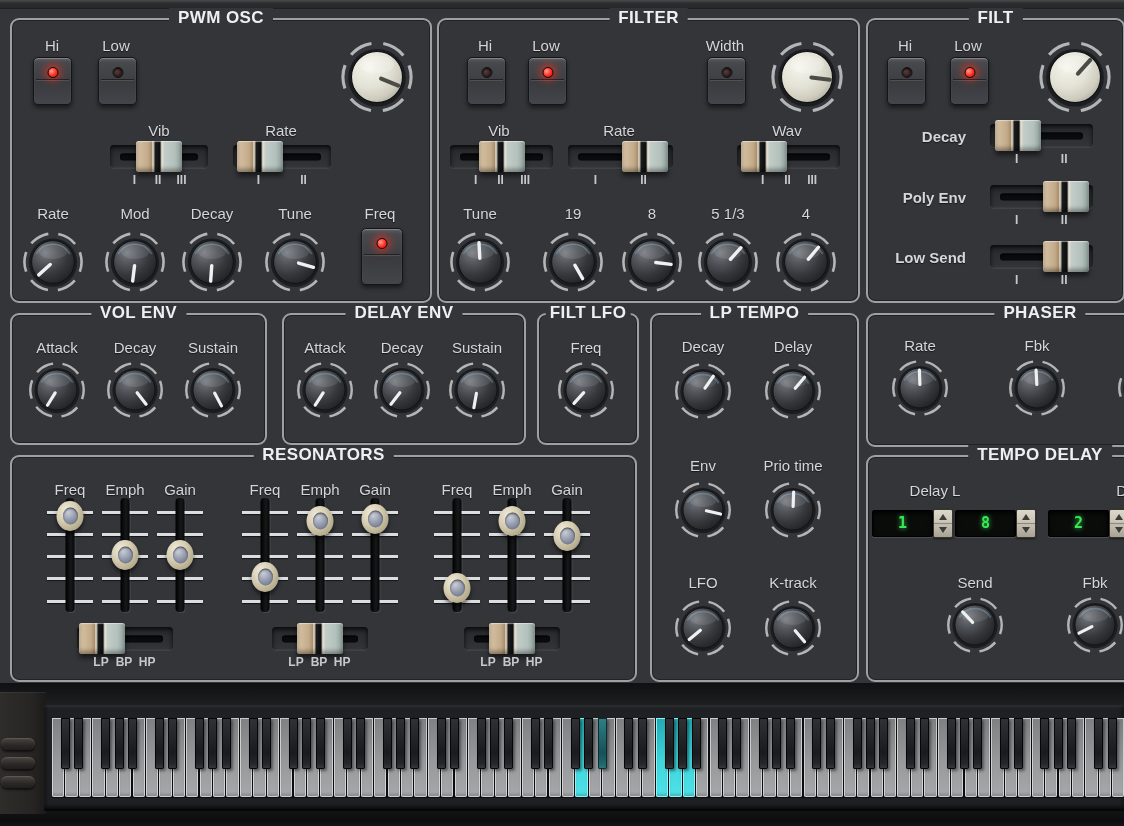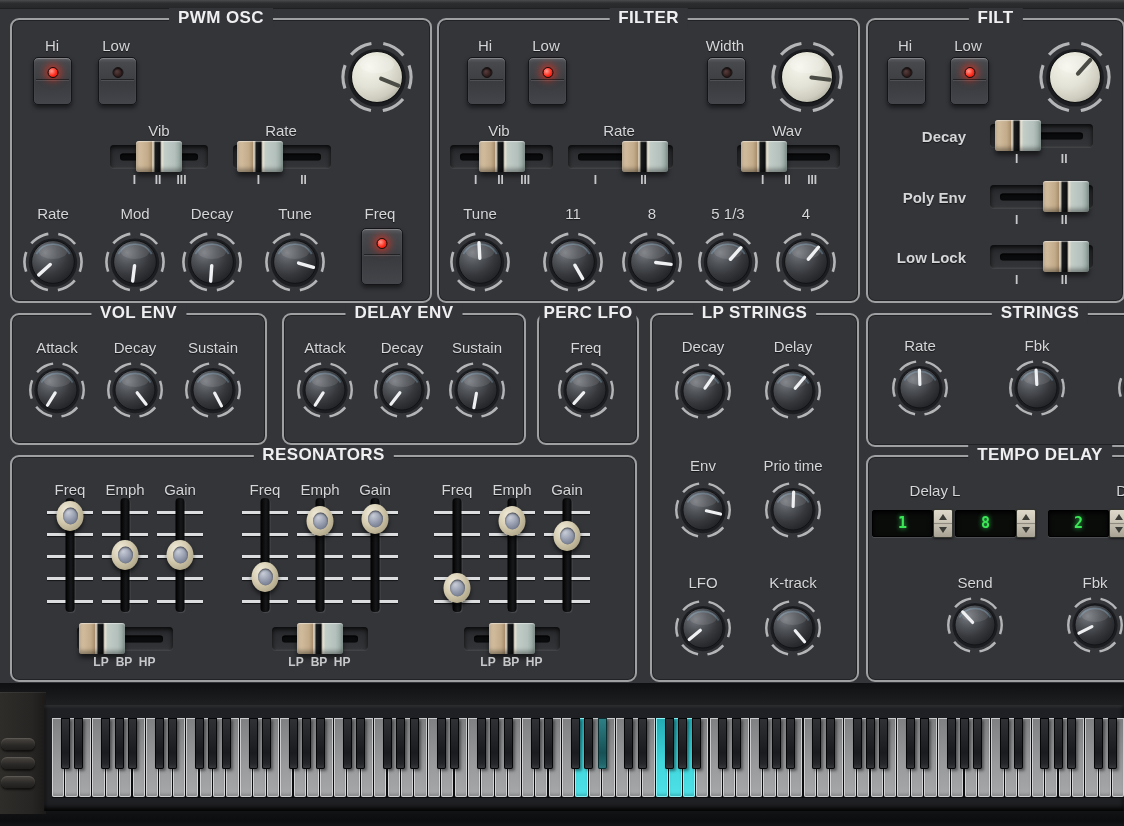--- a/index.html
+++ b/index.html
@@ -233,21 +233,21 @@
   </div>
 <span class="lbl" style="left:787px;top:130px">Wav</span>
 <div class="hslider" style="left:737px;top:145px;width:103px">
     <div class="slot"></div>
     <div class="shandle" style="left: 4.15px;"></div>
     <span class="stick" style="left: 25.75px;">I</span>
     <span class="stick" style="left: 50.47px;">II</span>
     <span class="stick" style="left: 75.19px;">III</span>
   </div>
 <span class="lbl" style="left:480px;top:213px">Tune</span>
-<span class="lbl" style="left:573px;top:213px">11</span>
+<span class="lbl" style="left:573px;top:213px">19</span>
 <span class="lbl" style="left:652px;top:213px">8</span>
 <span class="lbl" style="left:728px;top:213px">5 1/3</span>
 <span class="lbl" style="left:806px;top:213px">4</span>
 <div class="knob" style="left: 480px; top: 262px; width: 62px; height: 62px;"><svg viewBox="0 0 100 100" width="62" height="62">
       <circle cx="50" cy="50" r="46" fill="none" stroke="#b4b5b7" stroke-width="4.2" stroke-dasharray="32.1 16.1" transform="rotate(-20 50 50)"></circle>
       <circle cx="50" cy="51" r="39" fill="#1c1d20"></circle>
       <circle cx="50" cy="50" r="34.5" fill="url(#kgD)" stroke="#0f1012" stroke-width="1.5"></circle>
       <path d="M 23 37 A 31 31 0 0 1 77 37" stroke="rgba(150,195,225,.30)" stroke-width="3" fill="none"></path>
       <ellipse cx="50" cy="33" rx="23" ry="12" fill="rgba(255,255,255,0.1)"></ellipse>
       <line x1="50" y1="19" x2="50" y2="44" stroke="#eef0f2" stroke-width="5.5" stroke-linecap="round" transform="rotate(357 50 50)"></line>
@@ -310,21 +310,21 @@
     <span class="stick" style="left: 26.78px;">I</span>
     <span class="stick" style="left: 74.16px;">II</span>
   </div>
 <span class="lbl-r" style="left:966px;top:197px">Poly Env</span>
 <div class="hslider" style="left:990px;top:185px;width:103px">
     <div class="slot"></div>
     <div class="shandle" style="left: 52.56px;"></div>
     <span class="stick" style="left: 26.78px;">I</span>
     <span class="stick" style="left: 74.16px;">II</span>
   </div>
-<span class="lbl-r" style="left:966px;top:257px">Low Lock</span>
+<span class="lbl-r" style="left:966px;top:257px">Low Send</span>
 <div class="hslider" style="left:990px;top:245px;width:103px">
     <div class="slot"></div>
     <div class="shandle" style="left: 52.56px;"></div>
     <span class="stick" style="left: 26.78px;">I</span>
     <span class="stick" style="left: 74.16px;">II</span>
   </div>
 
 <div class="panel" style="left:10px;top:313px;width:253px;height:128px">
   <span class="ptitle">VOL ENV</span>
 </div>
@@ -381,34 +381,34 @@
 <div class="knob" style="left: 477px; top: 390px; width: 58px; height: 58px;"><svg viewBox="0 0 100 100" width="58" height="58">
       <circle cx="50" cy="50" r="46" fill="none" stroke="#b4b5b7" stroke-width="4.2" stroke-dasharray="32.1 16.1" transform="rotate(-20 50 50)"></circle>
       <circle cx="50" cy="51" r="39" fill="#1c1d20"></circle>
       <circle cx="50" cy="50" r="34.5" fill="url(#kgD)" stroke="#0f1012" stroke-width="1.5"></circle>
       <path d="M 23 37 A 31 31 0 0 1 77 37" stroke="rgba(150,195,225,.30)" stroke-width="3" fill="none"></path>
       <ellipse cx="50" cy="33" rx="23" ry="12" fill="rgba(255,255,255,0.1)"></ellipse>
       <line x1="50" y1="19" x2="50" y2="44" stroke="#eef0f2" stroke-width="5.5" stroke-linecap="round" transform="rotate(190 50 50)"></line>
     </svg></div>
 
 <div class="panel" style="left:537px;top:313px;width:98px;height:128px">
-  <span class="ptitle" style="padding:0 4px">PERC LFO</span>
+  <span class="ptitle" style="padding:0 4px">FILT LFO</span>
 </div>
 <span class="lbl" style="left:586px;top:347px">Freq</span>
 <div class="knob" style="left: 586px; top: 390px; width: 58px; height: 58px;"><svg viewBox="0 0 100 100" width="58" height="58">
       <circle cx="50" cy="50" r="46" fill="none" stroke="#b4b5b7" stroke-width="4.2" stroke-dasharray="32.1 16.1" transform="rotate(-20 50 50)"></circle>
       <circle cx="50" cy="51" r="39" fill="#1c1d20"></circle>
       <circle cx="50" cy="50" r="34.5" fill="url(#kgD)" stroke="#0f1012" stroke-width="1.5"></circle>
       <path d="M 23 37 A 31 31 0 0 1 77 37" stroke="rgba(150,195,225,.30)" stroke-width="3" fill="none"></path>
       <ellipse cx="50" cy="33" rx="23" ry="12" fill="rgba(255,255,255,0.1)"></ellipse>
       <line x1="50" y1="19" x2="50" y2="44" stroke="#eef0f2" stroke-width="5.5" stroke-linecap="round" transform="rotate(222 50 50)"></line>
     </svg></div>
 
 <div class="panel" style="left:650px;top:313px;width:205px;height:365px">
-  <span class="ptitle">LP STRINGS</span>
+  <span class="ptitle">LP TEMPO</span>
 </div>
 <span class="lbl" style="left:703px;top:346px">Decay</span>
 <span class="lbl" style="left:793px;top:346px">Delay</span>
 <div class="knob" style="left: 703px; top: 391px; width: 58px; height: 58px;"><svg viewBox="0 0 100 100" width="58" height="58">
       <circle cx="50" cy="50" r="46" fill="none" stroke="#b4b5b7" stroke-width="4.2" stroke-dasharray="32.1 16.1" transform="rotate(-20 50 50)"></circle>
       <circle cx="50" cy="51" r="39" fill="#1c1d20"></circle>
       <circle cx="50" cy="50" r="34.5" fill="url(#kgD)" stroke="#0f1012" stroke-width="1.5"></circle>
       <path d="M 23 37 A 31 31 0 0 1 77 37" stroke="rgba(150,195,225,.30)" stroke-width="3" fill="none"></path>
       <ellipse cx="50" cy="33" rx="23" ry="12" fill="rgba(255,255,255,0.1)"></ellipse>
       <line x1="50" y1="19" x2="50" y2="44" stroke="#eef0f2" stroke-width="5.5" stroke-linecap="round" transform="rotate(35 50 50)"></line>
@@ -452,21 +452,21 @@
 <div class="knob" style="left: 793px; top: 628px; width: 58px; height: 58px;"><svg viewBox="0 0 100 100" width="58" height="58">
       <circle cx="50" cy="50" r="46" fill="none" stroke="#b4b5b7" stroke-width="4.2" stroke-dasharray="32.1 16.1" transform="rotate(-20 50 50)"></circle>
       <circle cx="50" cy="51" r="39" fill="#1c1d20"></circle>
       <circle cx="50" cy="50" r="34.5" fill="url(#kgD)" stroke="#0f1012" stroke-width="1.5"></circle>
       <path d="M 23 37 A 31 31 0 0 1 77 37" stroke="rgba(150,195,225,.30)" stroke-width="3" fill="none"></path>
       <ellipse cx="50" cy="33" rx="23" ry="12" fill="rgba(255,255,255,0.1)"></ellipse>
       <line x1="50" y1="19" x2="50" y2="44" stroke="#eef0f2" stroke-width="5.5" stroke-linecap="round" transform="rotate(140 50 50)"></line>
     </svg></div>
 
 <div class="panel" style="left:866px;top:313px;width:344px;height:130px">
-  <span class="ptitle">STRINGS</span>
+  <span class="ptitle">PHASER</span>
 </div>
 <span class="lbl" style="left:920px;top:345px">Rate</span>
 <span class="lbl" style="left:1037px;top:345px">Fbk</span>
 <div class="knob" style="left: 920px; top: 388px; width: 58px; height: 58px;"><svg viewBox="0 0 100 100" width="58" height="58">
       <circle cx="50" cy="50" r="46" fill="none" stroke="#b4b5b7" stroke-width="4.2" stroke-dasharray="32.1 16.1" transform="rotate(-20 50 50)"></circle>
       <circle cx="50" cy="51" r="39" fill="#1c1d20"></circle>
       <circle cx="50" cy="50" r="34.5" fill="url(#kgD)" stroke="#0f1012" stroke-width="1.5"></circle>
       <path d="M 23 37 A 31 31 0 0 1 77 37" stroke="rgba(150,195,225,.30)" stroke-width="3" fill="none"></path>
       <ellipse cx="50" cy="33" rx="23" ry="12" fill="rgba(255,255,255,0.1)"></ellipse>
       <line x1="50" y1="19" x2="50" y2="44" stroke="#eef0f2" stroke-width="5.5" stroke-linecap="round" transform="rotate(358 50 50)"></line>

